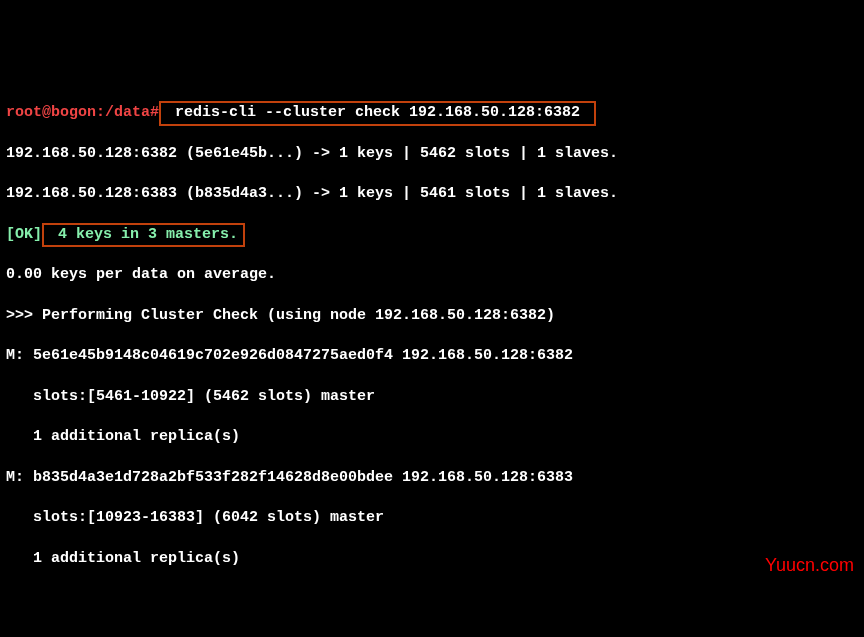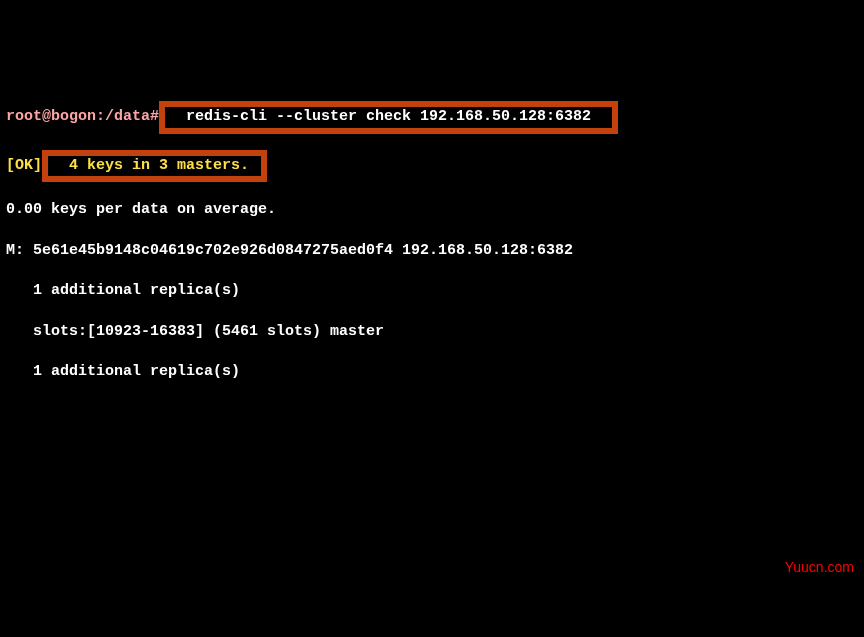--- a/index.html
+++ b/index.html
@@ -18,53 +18,58 @@
       position: relative;
       width: 864px;
       height: 637px;
       overflow: hidden;
       font-weight: bold;
     }
     .line {
       display: block;
     }
     .green {
-      color: #fde047;
+      color: #86efac;
     }
     .red-box {
-      border: 6px solid #c2410c;
+      border: 2px solid #c2410c;
       display: inline-block;
-      padding: 0 12px;
+      padding: 0 5px;
       margin: -2px 0;
     }
     .watermark {
       position: absolute;
       bottom: 60px;
       right: 10px;
       color: #ff0000;
       font-family: Arial, sans-serif;
-      font-size: 14px;
+      font-size: 18px;
       font-weight: normal;
     }
     .prompt-path {
-      color: #fca5a5;
+      color: #ef4444;
     }
   </style>
 </head>
 <body>
 
 
 
 <div>
 <span class="line"><span class="prompt-path">root@bogon:/data#</span><span class="red-box"> redis-cli --cluster check 192.168.50.128:6382 </span></span>
+<span class="line">192.168.50.128:6382 (5e61e45b...) -&gt; 1 keys | 5462 slots | 1 slaves.</span>
+<span class="line">192.168.50.128:6383 (b835d4a3...) -&gt; 1 keys | 5461 slots | 1 slaves.</span>
 <span class="line"><span class="green">[OK]</span><span class="red-box green"> 4 keys in 3 masters.</span></span>
 <span class="line">0.00 keys per data on average.</span>
+<span class="line">&gt;&gt;&gt; Performing Cluster Check (using node 192.168.50.128:6382)</span>
 <span class="line">M: 5e61e45b9148c04619c702e926d0847275aed0f4 192.168.50.128:6382</span>
+<span class="line">   slots:[5461-10922] (5462 slots) master</span>
 <span class="line">   1 additional replica(s)</span>
-<span class="line">   slots:[10923-16383] (5461 slots) master</span>
+<span class="line">M: b835d4a3e1d728a2bf533f282f14628d8e00bdee 192.168.50.128:6383</span>
+<span class="line">   slots:[10923-16383] (6042 slots) master</span>
 <span class="line">   1 additional replica(s)</span>
 
 
 
 
 
 
 
 
 

